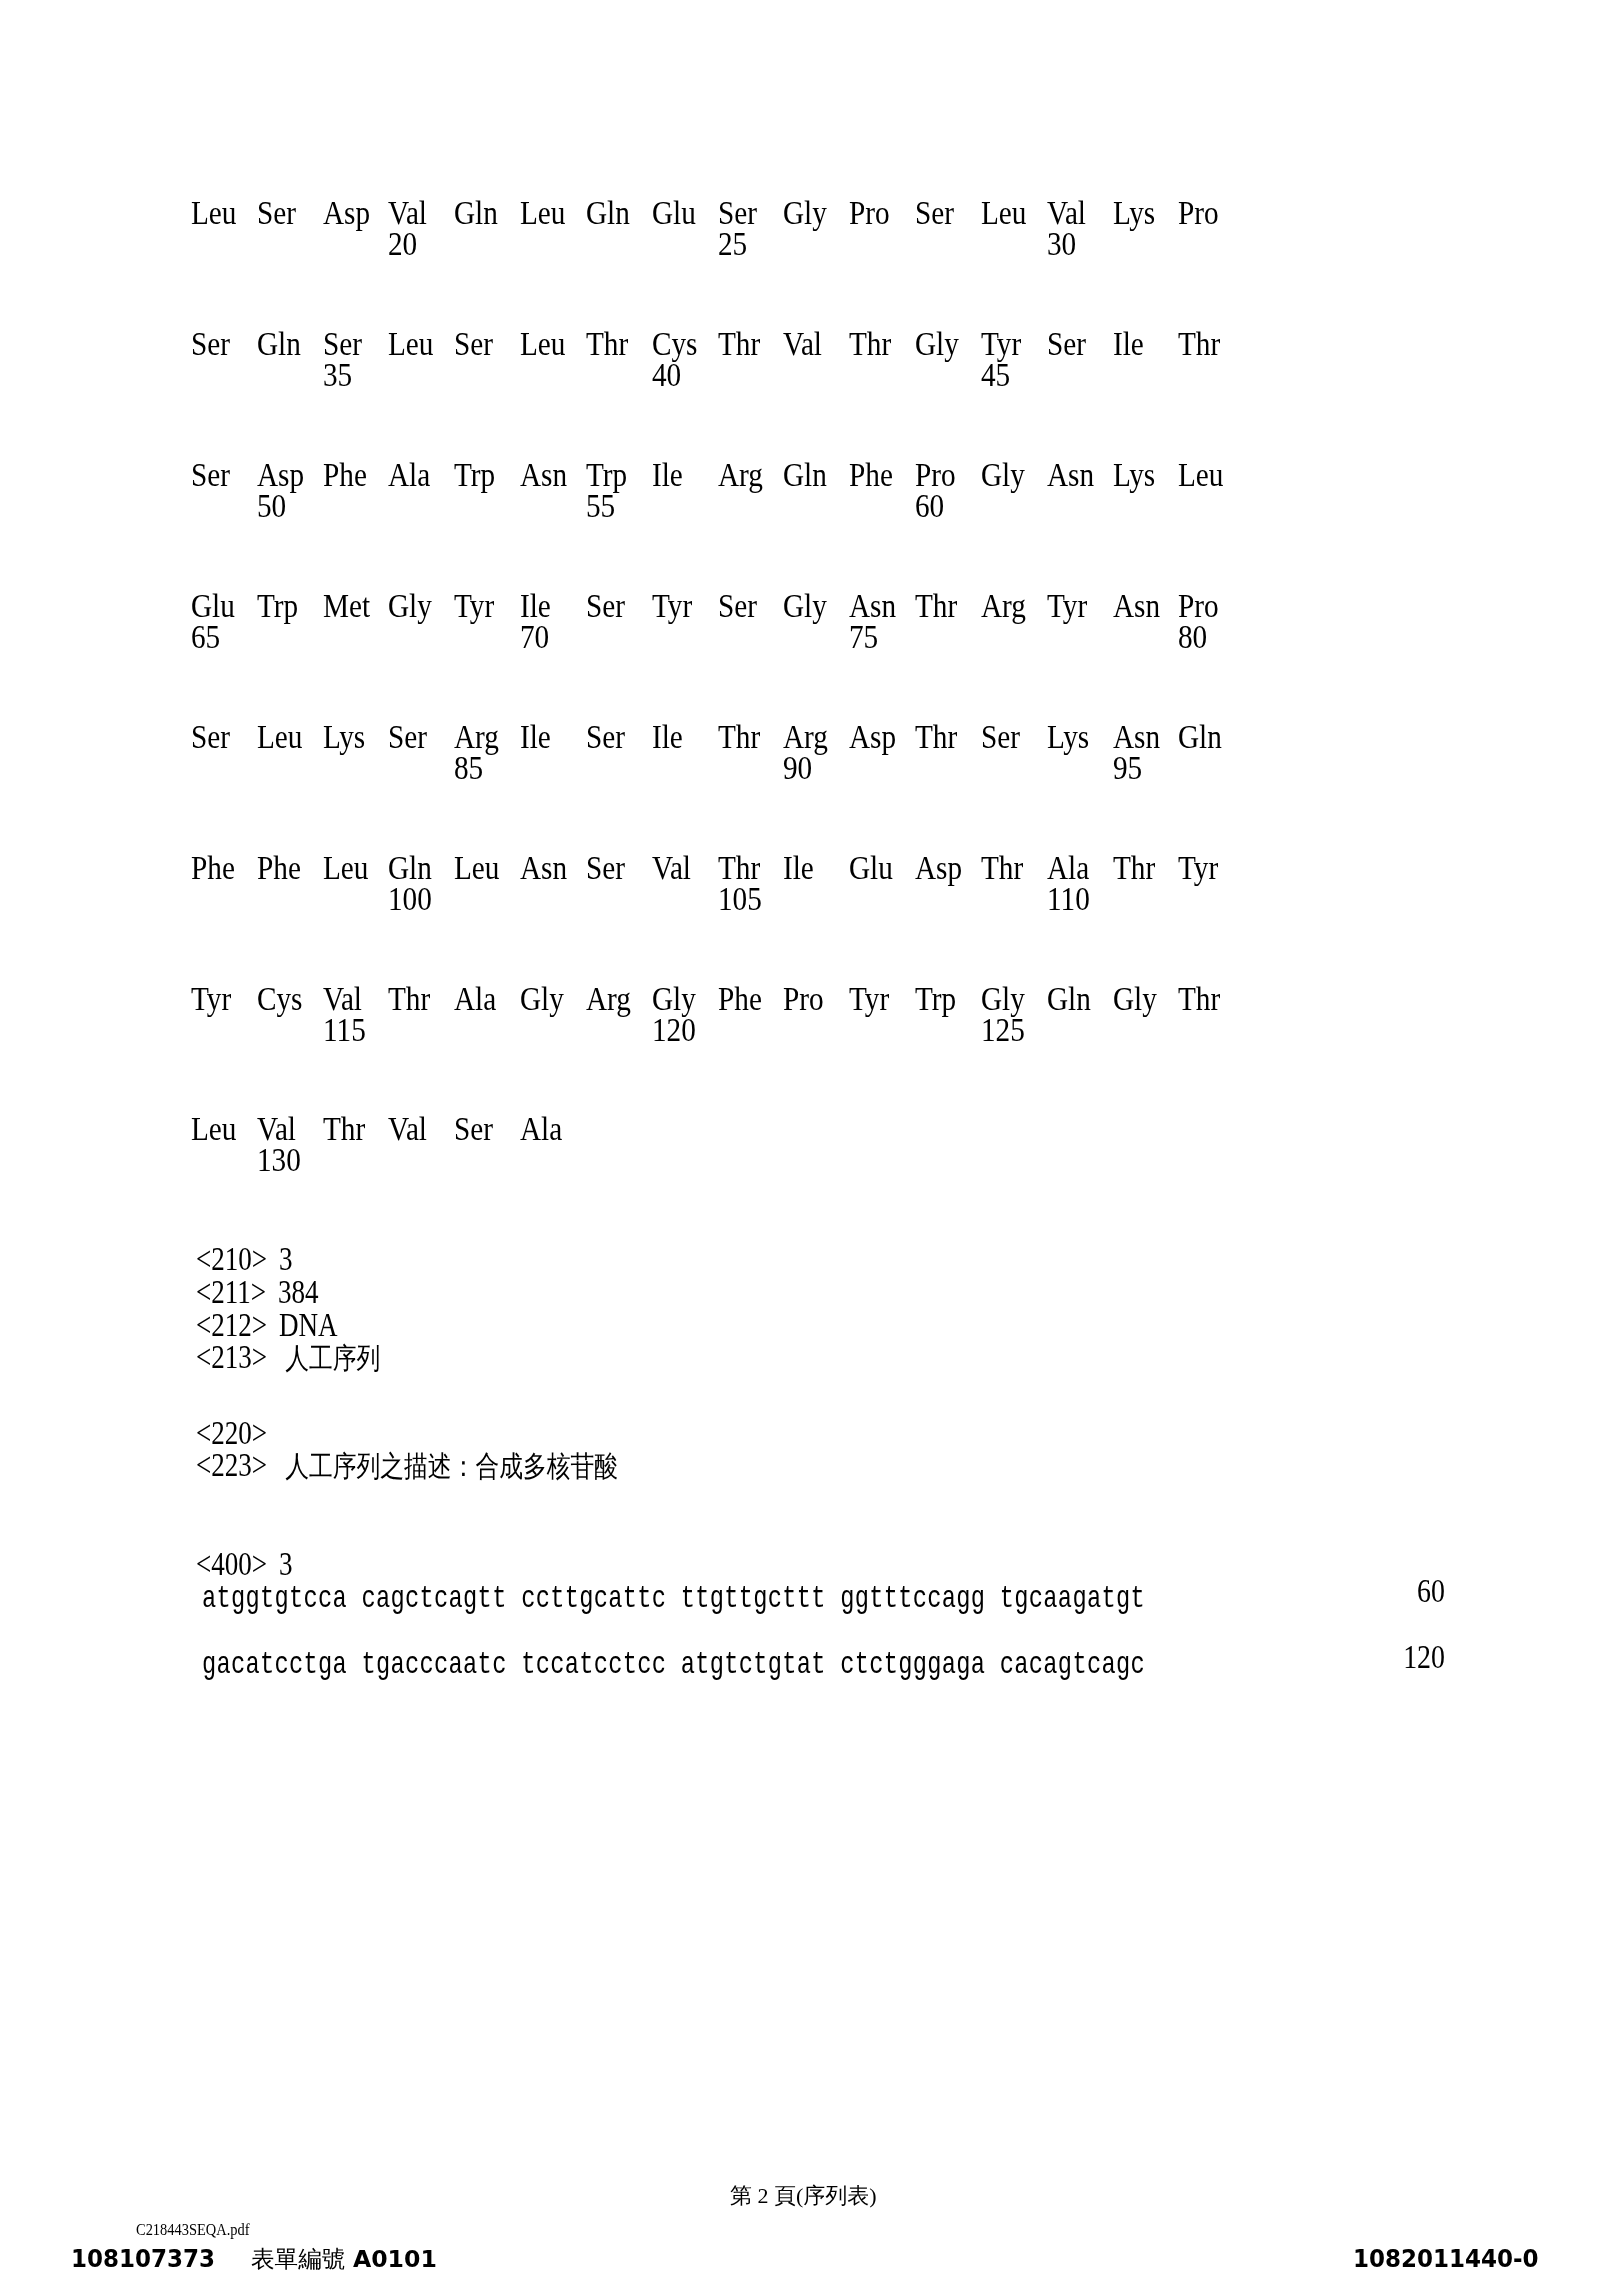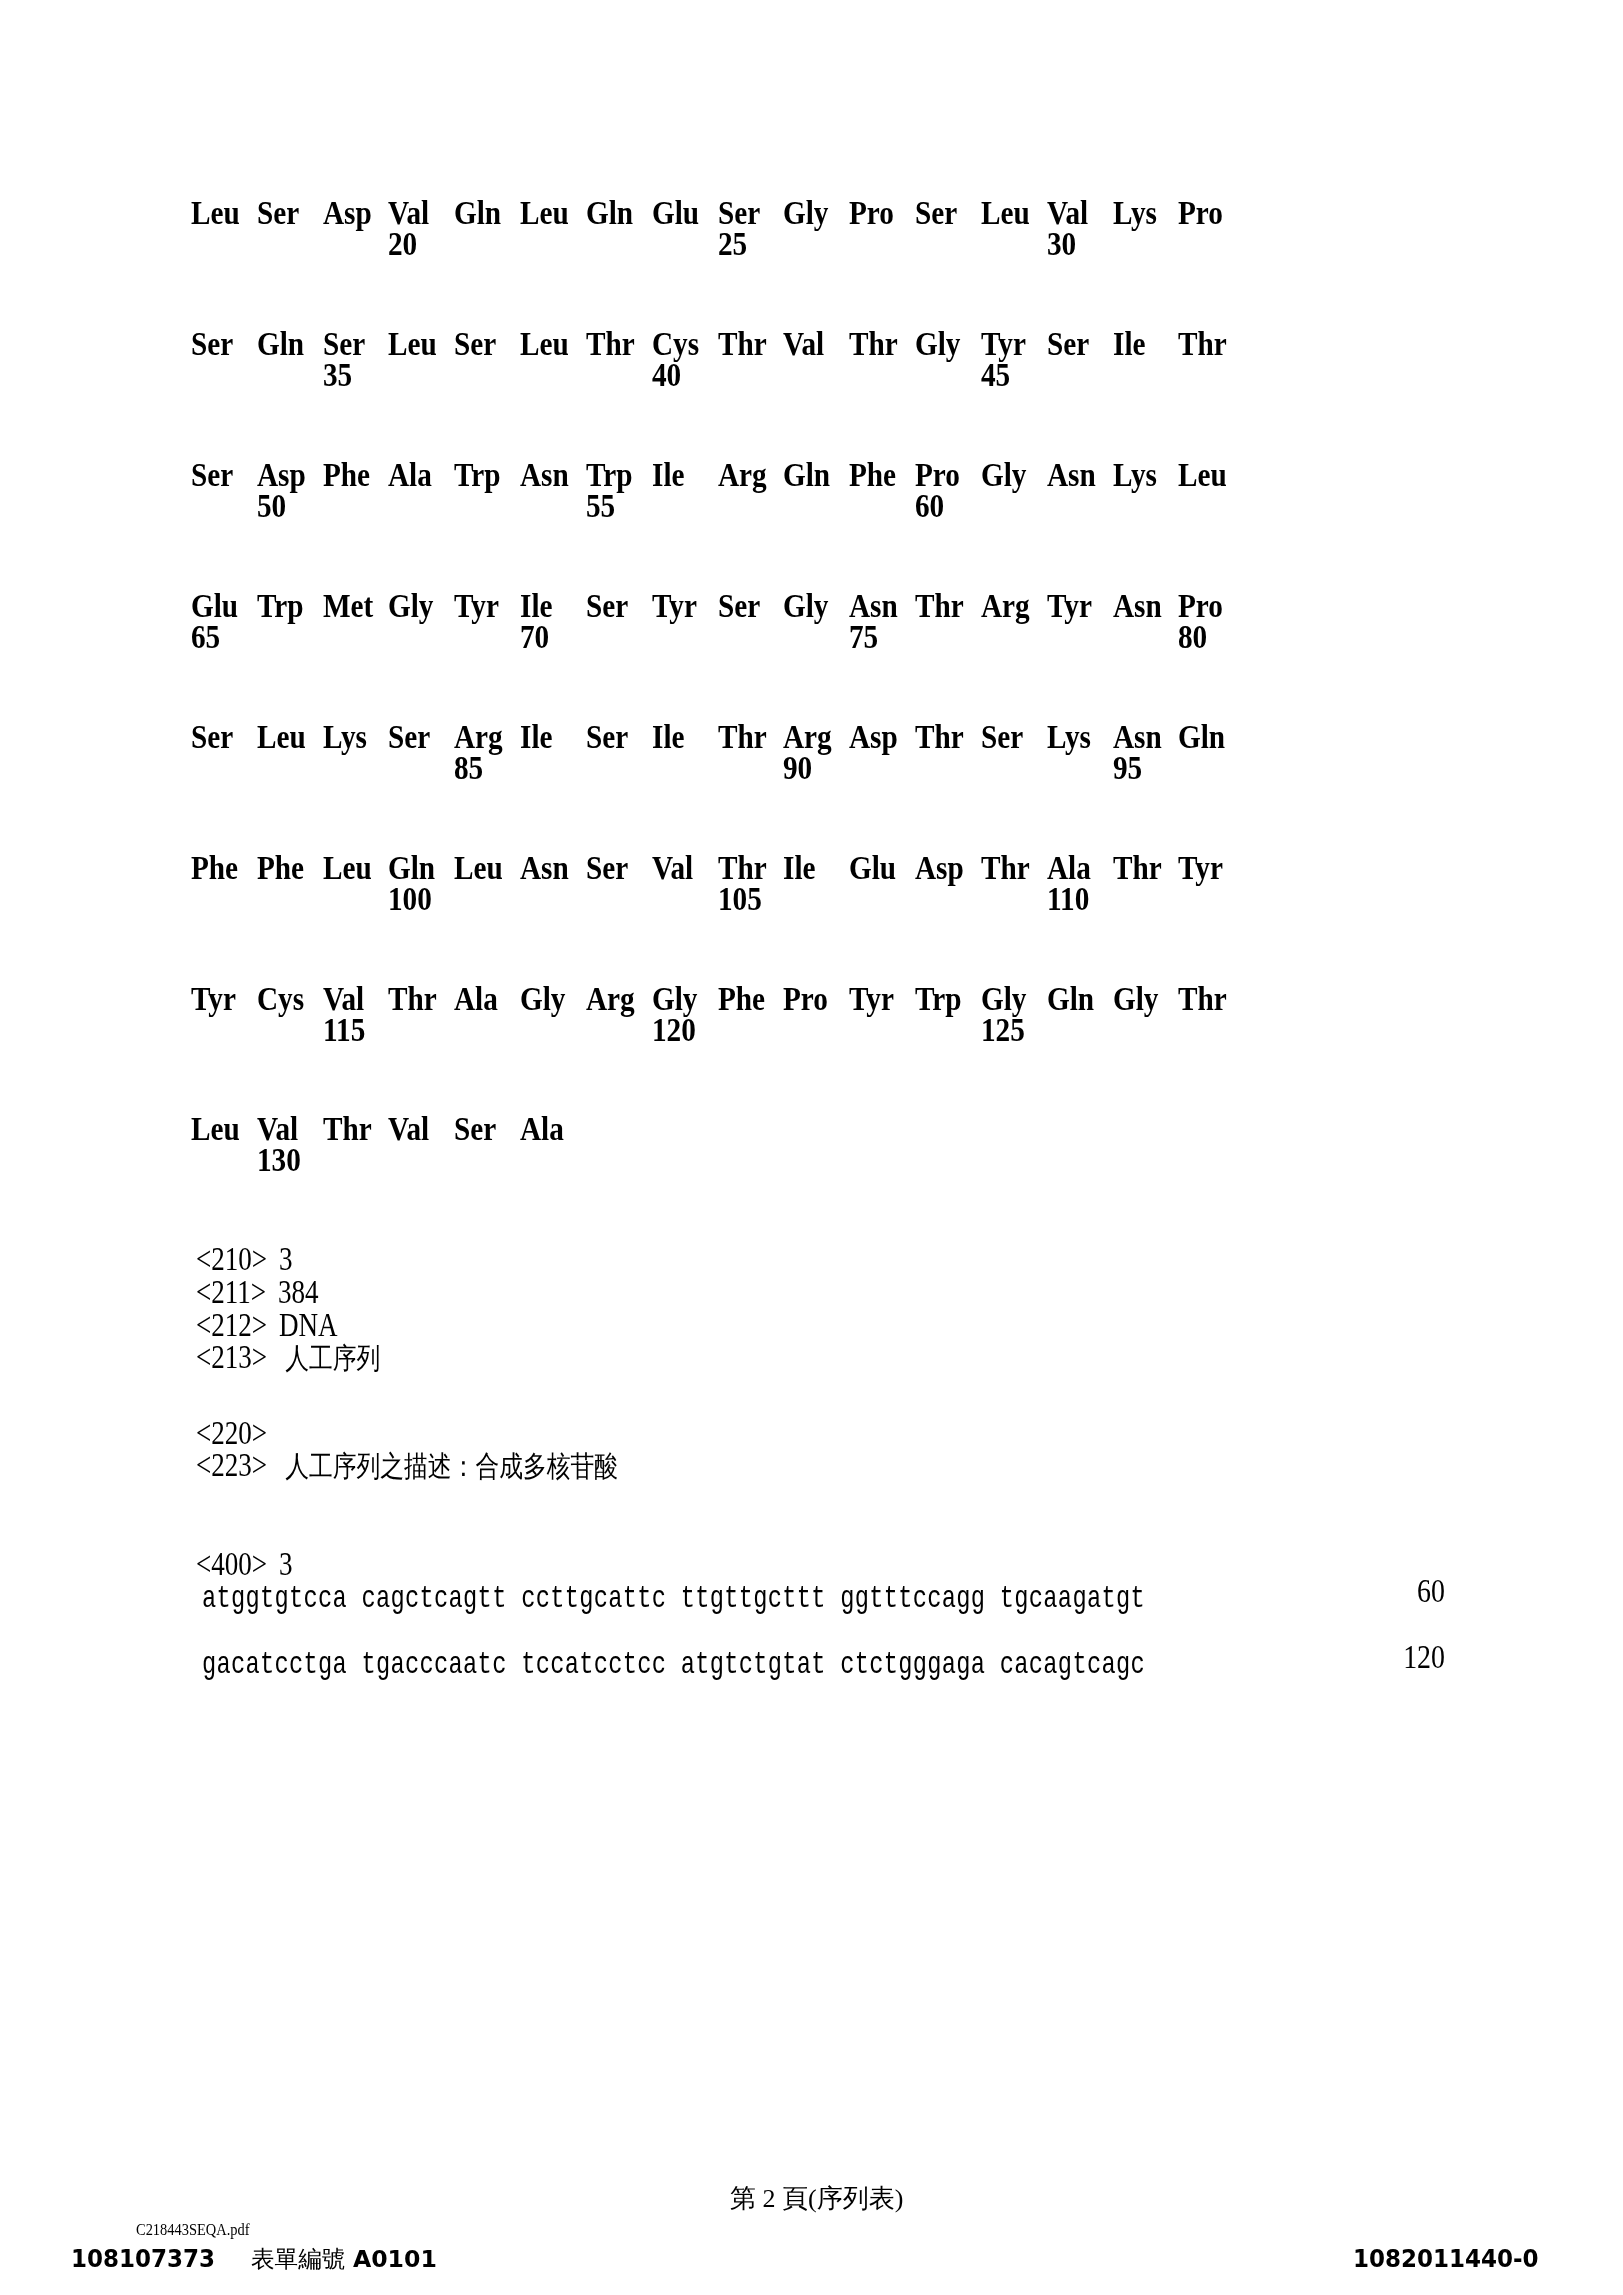--- a/index.html
+++ b/index.html
@@ -1,39 +1,39 @@
 <!DOCTYPE html>
 <html style="font-size:10.5px"><head>
 <meta charset="utf-8">
 <style>
   html, body { margin:0; padding:0; background:#ffffff; }
   body { width:1623px; height:2295px; position:relative; overflow:hidden; color:#000; }
   .page { position:absolute; left:0; top:0; width:1623px; height:2295px; }
 
   .prot-block { position:absolute; left:191px; }
-  .prot-row { position:absolute; left:0; height:79px; width:1112px;font-weight:bold; }
+  .prot-row { position:absolute; left:0; height:79px; width:1112px; }
   .res { position:absolute; top:0; width:65px;
          font-family:"Liberation Serif","DejaVu Serif",serif; font-size:34px;
          line-height:34px; transform:scaleX(0.86); transform-origin:left top; white-space:nowrap; }
   .num { position:absolute; top:31px; width:65px;
          font-family:"Liberation Serif","DejaVu Serif",serif; font-size:34px;
          line-height:34px; transform:scaleX(0.86); transform-origin:left top; white-space:nowrap; }
 
   .meta { position:absolute; left:196px; font-family:"Liberation Serif","DejaVu Serif",serif;
           font-size:33px; line-height:33px; white-space:nowrap; transform:scaleX(0.82); transform-origin:left top; }
   .meta .val { margin-left:14.4px; }
   .meta .cjk { margin-left:22px; font-family:"DejaVu Sans",sans-serif; font-size:29px; font-weight:normal; }
 
   .dna-line { position:absolute; left:202px; width:1243px; height:39px; }
   .dna-seq { position:absolute; left:0; top:0; font-family:"Liberation Mono","DejaVu Sans Mono",monospace;
              font-size:32px; line-height:34px; white-space:pre; transform:scaleX(0.74); transform-origin:left top; letter-spacing:0.4px; }
   .dna-num { position:absolute; right:0; top:-7.9px; font-family:"Liberation Serif","DejaVu Serif",serif;
              font-size:34px; line-height:34px; text-align:right; transform:scaleX(0.82); transform-origin:right top; }
 
-  .footer-page { position:absolute; left:730px; top:2181px; font-family:"Liberation Serif","DejaVu Sans",serif; font-size:26px; }
+  .footer-page { position:absolute; left:730px; top:2181px; font-family:"Liberation Serif","DejaVu Sans",serif; font-size:22px; }
   .footer-file { position:absolute; left:136px; top:2220px; font-family:"Liberation Serif",serif; font-size:17px; transform:scaleX(0.85); transform-origin:left top; }
   .footer-left { position:absolute; left:71px; top:2244px; font-family:"DejaVu Sans",sans-serif; font-weight:bold; font-size:25px; transform:scaleX(0.92); transform-origin:left top;}
   .footer-form { position:absolute; left:251px; top:2243px; font-family:"DejaVu Sans",sans-serif; font-size:23.6px; }
   .footer-form b { font-weight:bold; }
   .footer-right { position:absolute; left:1353px; top:2244px; font-family:"DejaVu Sans",sans-serif; font-weight:bold; font-size:25px; transform:scaleX(0.92); transform-origin:left top;}
 </style>
 </head>
 <body>
 
 <div class="page">

